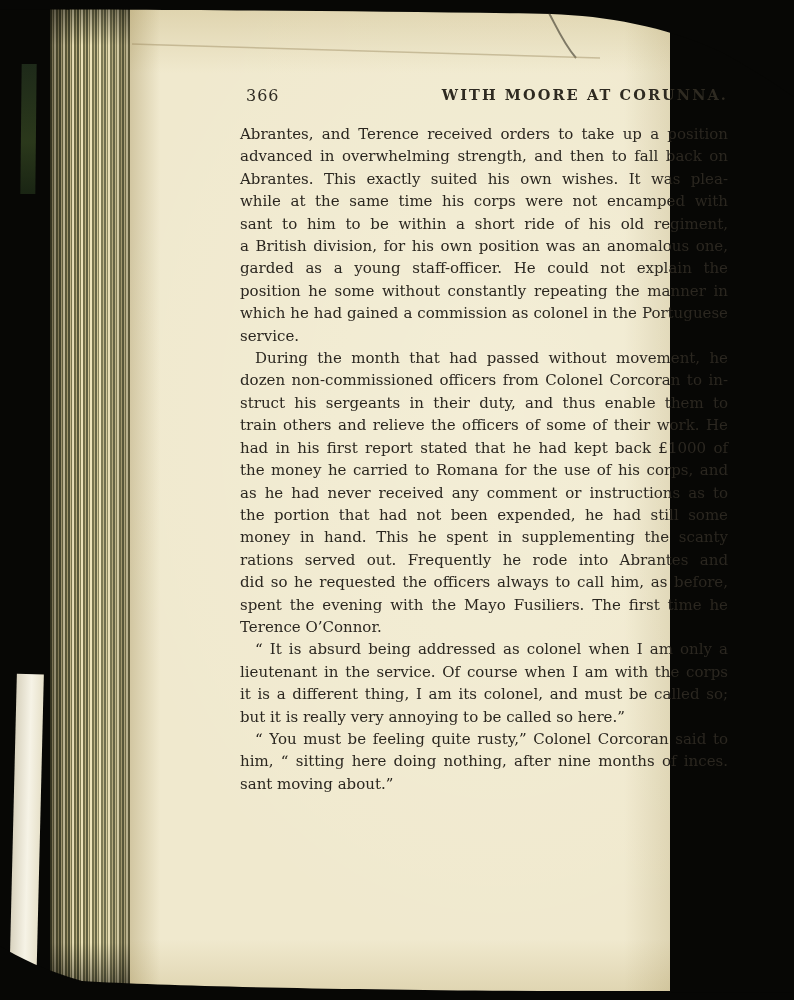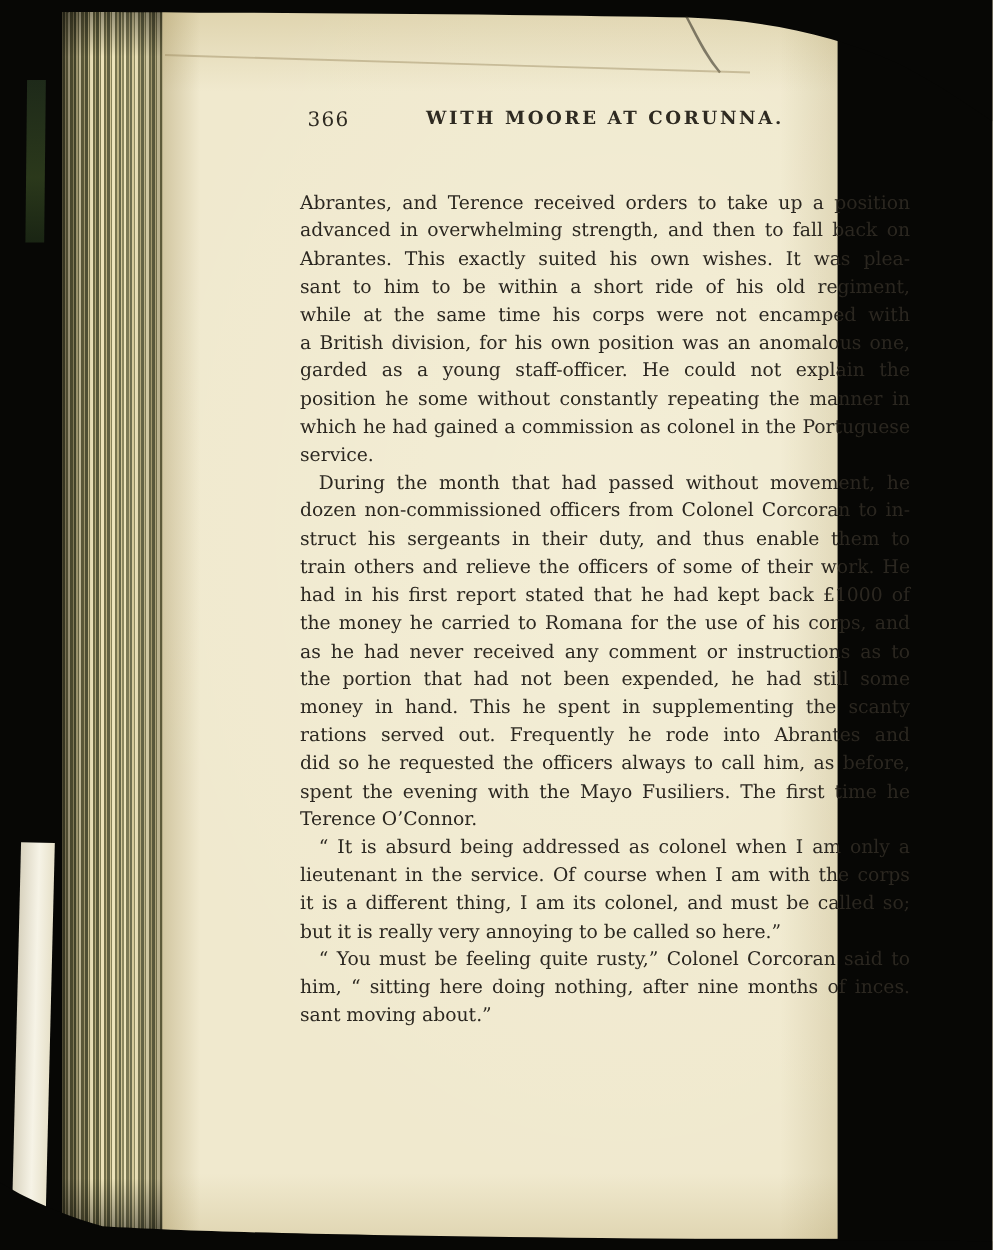--- a/index.html
+++ b/index.html
@@ -41,26 +41,26 @@
       radial-gradient(120% 90% at 68% 42%, rgba(255,255,244,.22), rgba(0,0,0,0) 62%),
       linear-gradient(to right,  rgba(140,118,58,.30) 0, rgba(140,118,58,0) 30px),
       linear-gradient(to left,   rgba(150,130,70,.20) 0, rgba(0,0,0,0) 46px),
       linear-gradient(to bottom, rgba(188,168,108,.32) 0, rgba(188,168,108,0) 64px),
       linear-gradient(to top,    rgba(178,158,98,.26) 0, rgba(0,0,0,0) 52px),
       #f0e9ce;
   }
   .page-head{position:absolute;left:110px;top:77px;width:488px;height:22px;color:#2e2a21;}
   .pagenum{position:absolute;left:6px;top:0;font-size:16px;letter-spacing:1px;}
   .runtitle{
-    text-align:center;font-size:14.5px;font-weight:bold;letter-spacing:2.1px;
+    text-align:right;font-size:14.5px;font-weight:bold;letter-spacing:2.1px;
     color:#2e2a21;
   }
   .text-block{
     position:absolute;left:110px;top:114px;width:488px;
-    color:#2b2720;font-size:15px;margin-top:28px;
+    color:#2b2720;font-size:15px;
   }
   .pline{
     height:22.42px;line-height:22.42px;
     text-align:justify;text-align-last:justify;
     overflow:visible;
   }
   .pline.last{text-align-last:left;}
   .pline.indent{text-indent:15px;}
   
   .frame{position:absolute;left:0;top:0;z-index:5;pointer-events:none;}
@@ -78,22 +78,22 @@
 <div class="page">
   <div class="page-head">
     <span class="pagenum">366</span>
     <div class="runtitle">WITH MOORE AT CORUNNA.</div>
   </div>
   <div class="text-block">
       <div>
         <div class="pline">Abrantes, and Terence received orders to take up a position</div>
         <div class="pline">advanced in overwhelming strength, and then to fall back on</div>
         <div class="pline">Abrantes. This exactly suited his own wishes. It was plea-</div>
+        <div class="pline">while at the same time his corps were not encamped with</div>
         <div class="pline">sant to him to be within a short ride of his old regiment,</div>
-        <div class="pline">while at the same time his corps were not encamped with</div>
         <div class="pline">a British division, for his own position was an anomalous one,</div>
         <div class="pline">garded as a young staff-officer. He could not explain the</div>
         <div class="pline">position he some without constantly repeating the manner in</div>
         <div class="pline">which he had gained a commission as colonel in the Portuguese</div>
         <div class="pline last">service.</div>
       </div>
       <div>
         <div class="pline indent">During the month that had passed without movement, he</div>
         <div class="pline">dozen non-commissioned officers from Colonel Corcoran to in-</div>
         <div class="pline">struct his sergeants in their duty, and thus enable them to</div>

